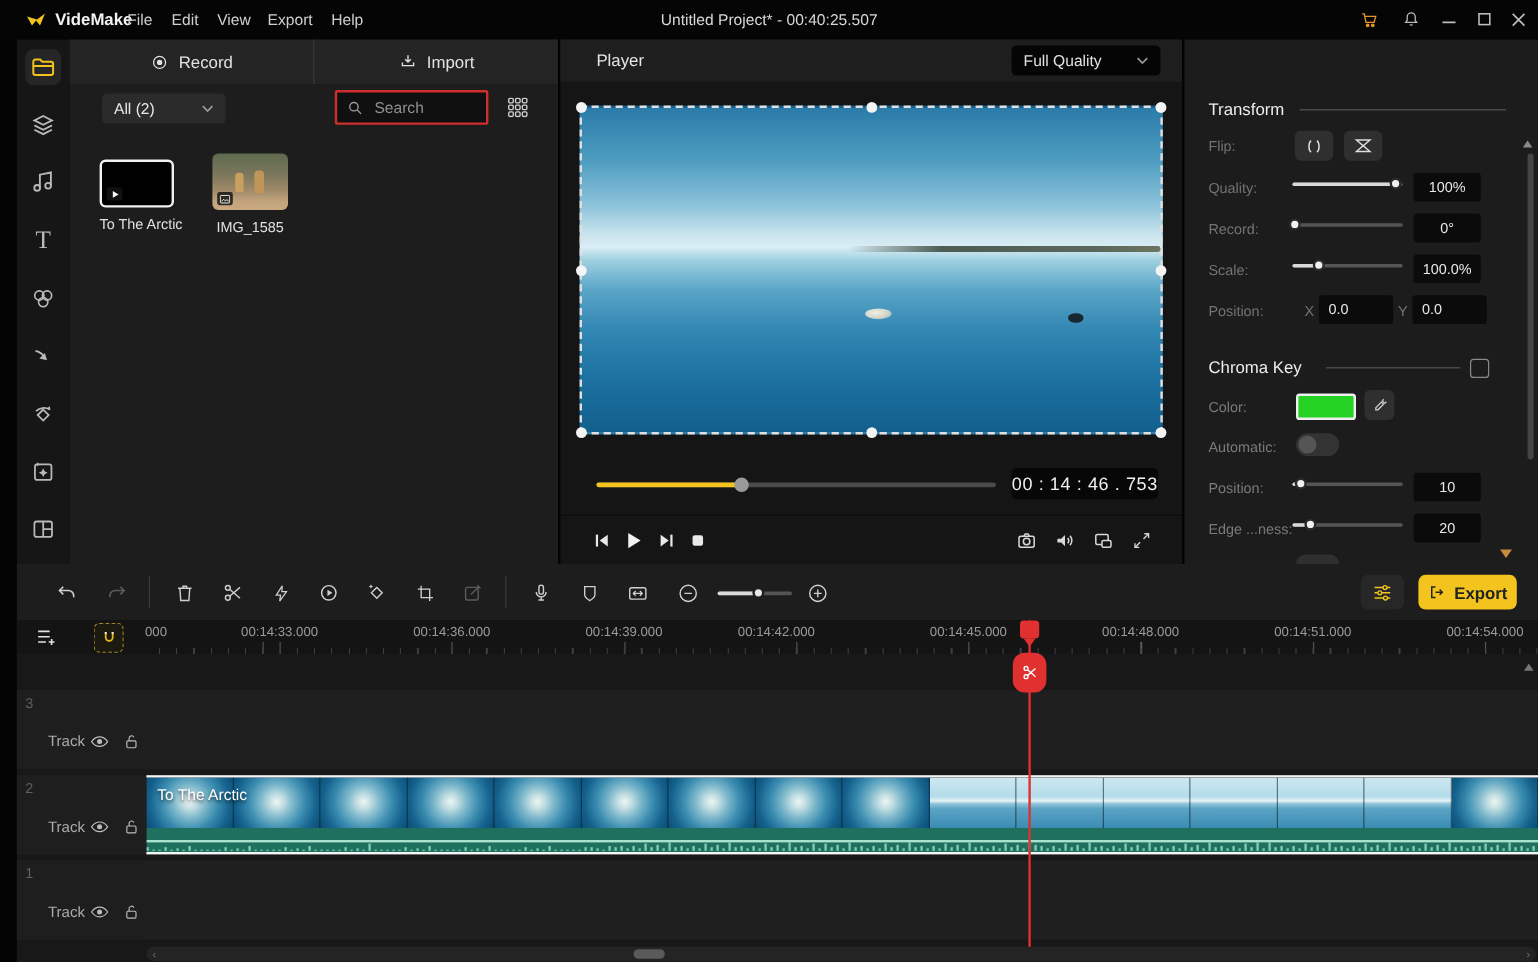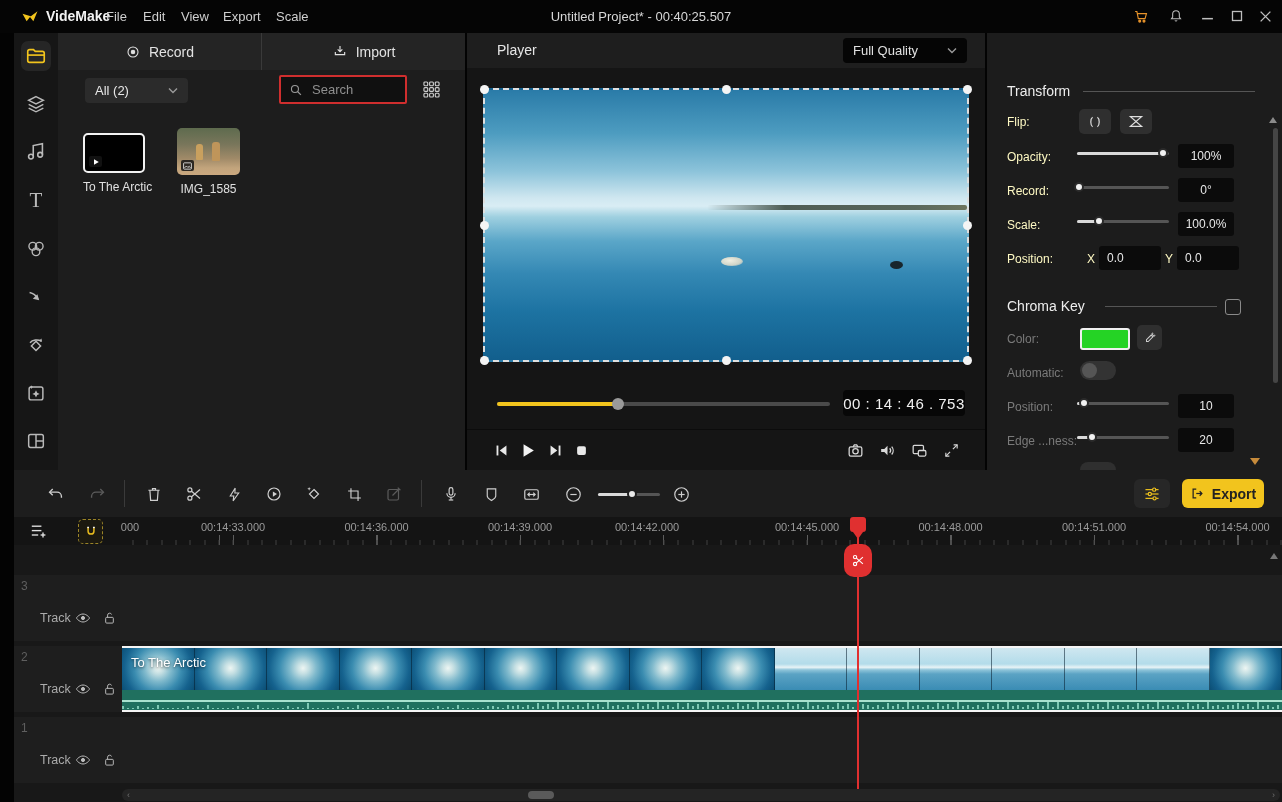--- a/index.html
+++ b/index.html
@@ -72,21 +72,21 @@
   .slider.player-style .knob{width:12px;height:12px;top:0;background:#9a9a9a;border:none;}
   .slider.zoom-style .knob{background:#e8e8e8;border:2px solid #1d1d1d;}
 
   
   #props{position:absolute;left:987px;top:33px;width:295px;height:437px;background:#1c1c1c;}
   #props .tabbar{position:absolute;left:0;top:0;width:100%;height:37px;background:#171717;}
   .ptab{position:absolute;top:6px;height:31px;display:flex;align-items:center;padding:0 13px;font-size:13px;color:#cfcfcf;}
   .ptab.active{background:#2d2d2d;border-radius:6px 6px 0 0;color:#f0a32f;}
   .sect-title{position:absolute;font-size:14px;color:#ededed;}
   .sect-line{position:absolute;height:1px;background:#555;}
-  .prow-label{position:absolute;font-size:12px;color:#fef9c3;}
+  .prow-label{position:absolute;font-size:12px;color:#737373;}
   .prow-label.dim{color:#7a7a7a;}
   .valbox{position:absolute;width:52px;height:22px;background:#0b0b0b;border:none;border-radius:3px;color:#e8e8e8;
           font-size:12px;text-align:center;font-family:"Liberation Sans",sans-serif;}
   .flipbtn{position:absolute;width:32px;height:25px;background:#2f2f2f;border-radius:5px;display:flex;align-items:center;justify-content:center;color:#dedede;}
   #chroma-check{position:absolute;width:14px;height:14px;border:1.5px solid #8a8a8a;border-radius:3px;background:transparent;}
   #chroma-swatch{position:absolute;width:46px;height:18px;background:#25d325;border:2px solid #f0f0f0;border-radius:3px;}
   #eyedrop-btn{position:absolute;width:25px;height:25px;background:#2f2f2f;border-radius:5px;display:flex;align-items:center;justify-content:center;color:#cfcfcf;}
   .toggle{position:absolute;width:36px;height:19px;background:#333;border-radius:10px;}
   .toggle .tknob{position:absolute;left:2px;top:2px;width:15px;height:15px;border-radius:50%;background:#555;}
   .scroll-v{position:absolute;background:#454545;border-radius:3px;}
@@ -154,21 +154,21 @@
     <div class="logo">
       <svg width="20" height="20" viewBox="0 0 24 24">
           <path d="M3 8l5 9 4-5 4 5 5-12-8 6z" fill="#f2c41d"></path>
         </svg>
     </div>
     <span class="appname">VideMake</span>
     <span class="menu-item" style="left:106px">File</span>
     <span class="menu-item" style="left:143px">Edit</span>
     <span class="menu-item" style="left:181px">View</span>
     <span class="menu-item" style="left:223px">Export</span>
-    <span class="menu-item" style="left:276px">Scale</span>
+    <span class="menu-item" style="left:276px">Help</span>
     <div class="title">Untitled Project* - 00:40:25.507</div>
     <div class="winbtn" style="left:1130px">
       <svg width="17" height="17" viewBox="0 0 24 24" fill="none" stroke="#e8932a" stroke-width="1.6">
           <path d="M3 5h2.5l2 10h9.5l2-7H6.2"></path>
           <circle cx="9.5" cy="18.5" r="1.4" fill="#e8932a"></circle>
           <circle cx="15.5" cy="18.5" r="1.4" fill="#e8932a"></circle>
         </svg>
     </div>
     <div class="winbtn" style="left:1165px">
       <svg width="16" height="16" viewBox="0 0 24 24" fill="none" stroke="#bdbdbd" stroke-width="1.6">
@@ -426,21 +426,21 @@
           <path d="M13 2c3 2 3 10 0 12"></path>
         </svg>
     </div>
     <div class="flipbtn" style="left:133px;top:76px;">
       <svg width="16" height="15" viewBox="0 0 20 18" fill="none" stroke="currentColor" stroke-width="1.5">
           <polygon points="3,3 17,3 10,9"></polygon>
           <polygon points="3,15 17,15 10,9"></polygon>
         </svg>
     </div>
 
-    <div class="prow-label" style="left:20px;top:117px;">Opacity:</div>
+    <div class="prow-label" style="left:20px;top:117px;">Quality:</div>
     <div class="slider" style="left: 90px; top: 114px; width: 92px; --pct: 93%;">
         <div class="track"></div>
         <div class="fill"></div>
         <div class="knob"></div>
       </div>
     <input class="valbox" style="left: 191px; top: 111px;" value="100%">
 
     <div class="prow-label" style="left:20px;top:151px;">Record:</div>
     <div class="slider" style="left: 90px; top: 148px; width: 92px; --pct: 2%;">
         <div class="track"></div>

